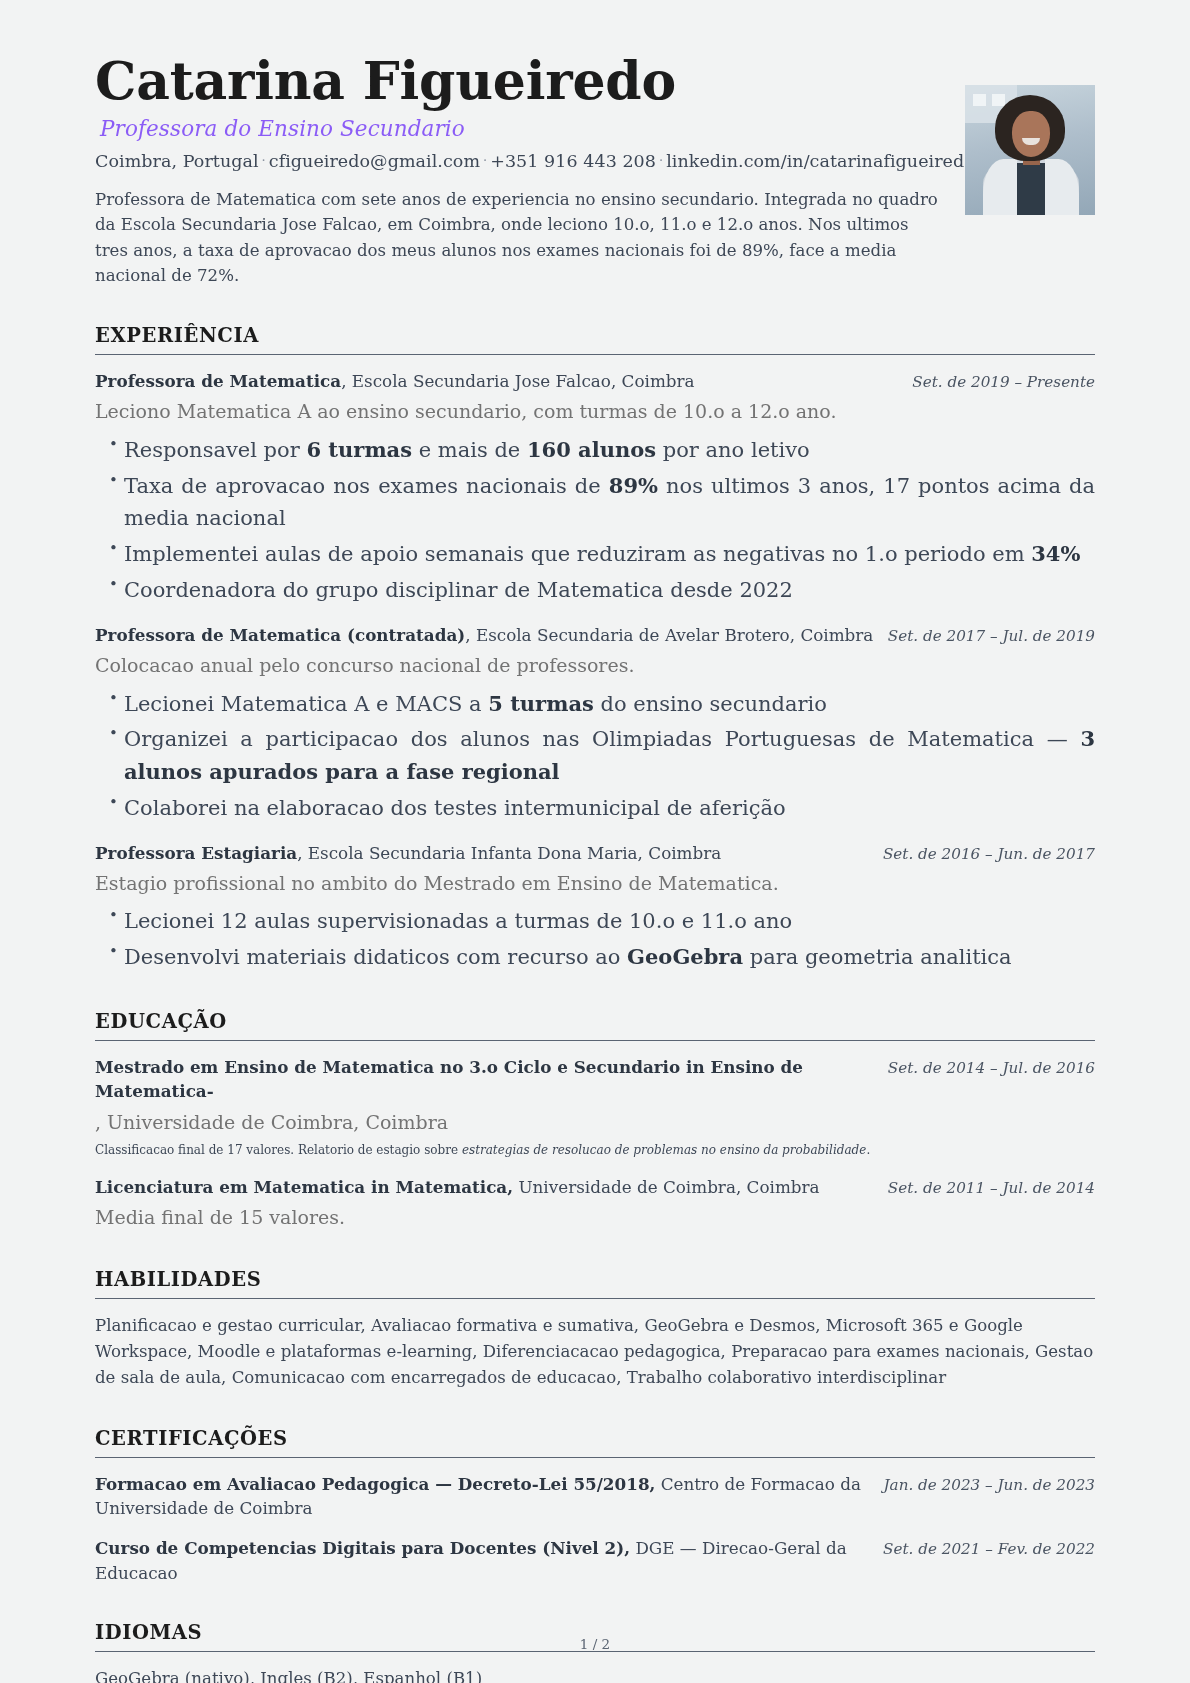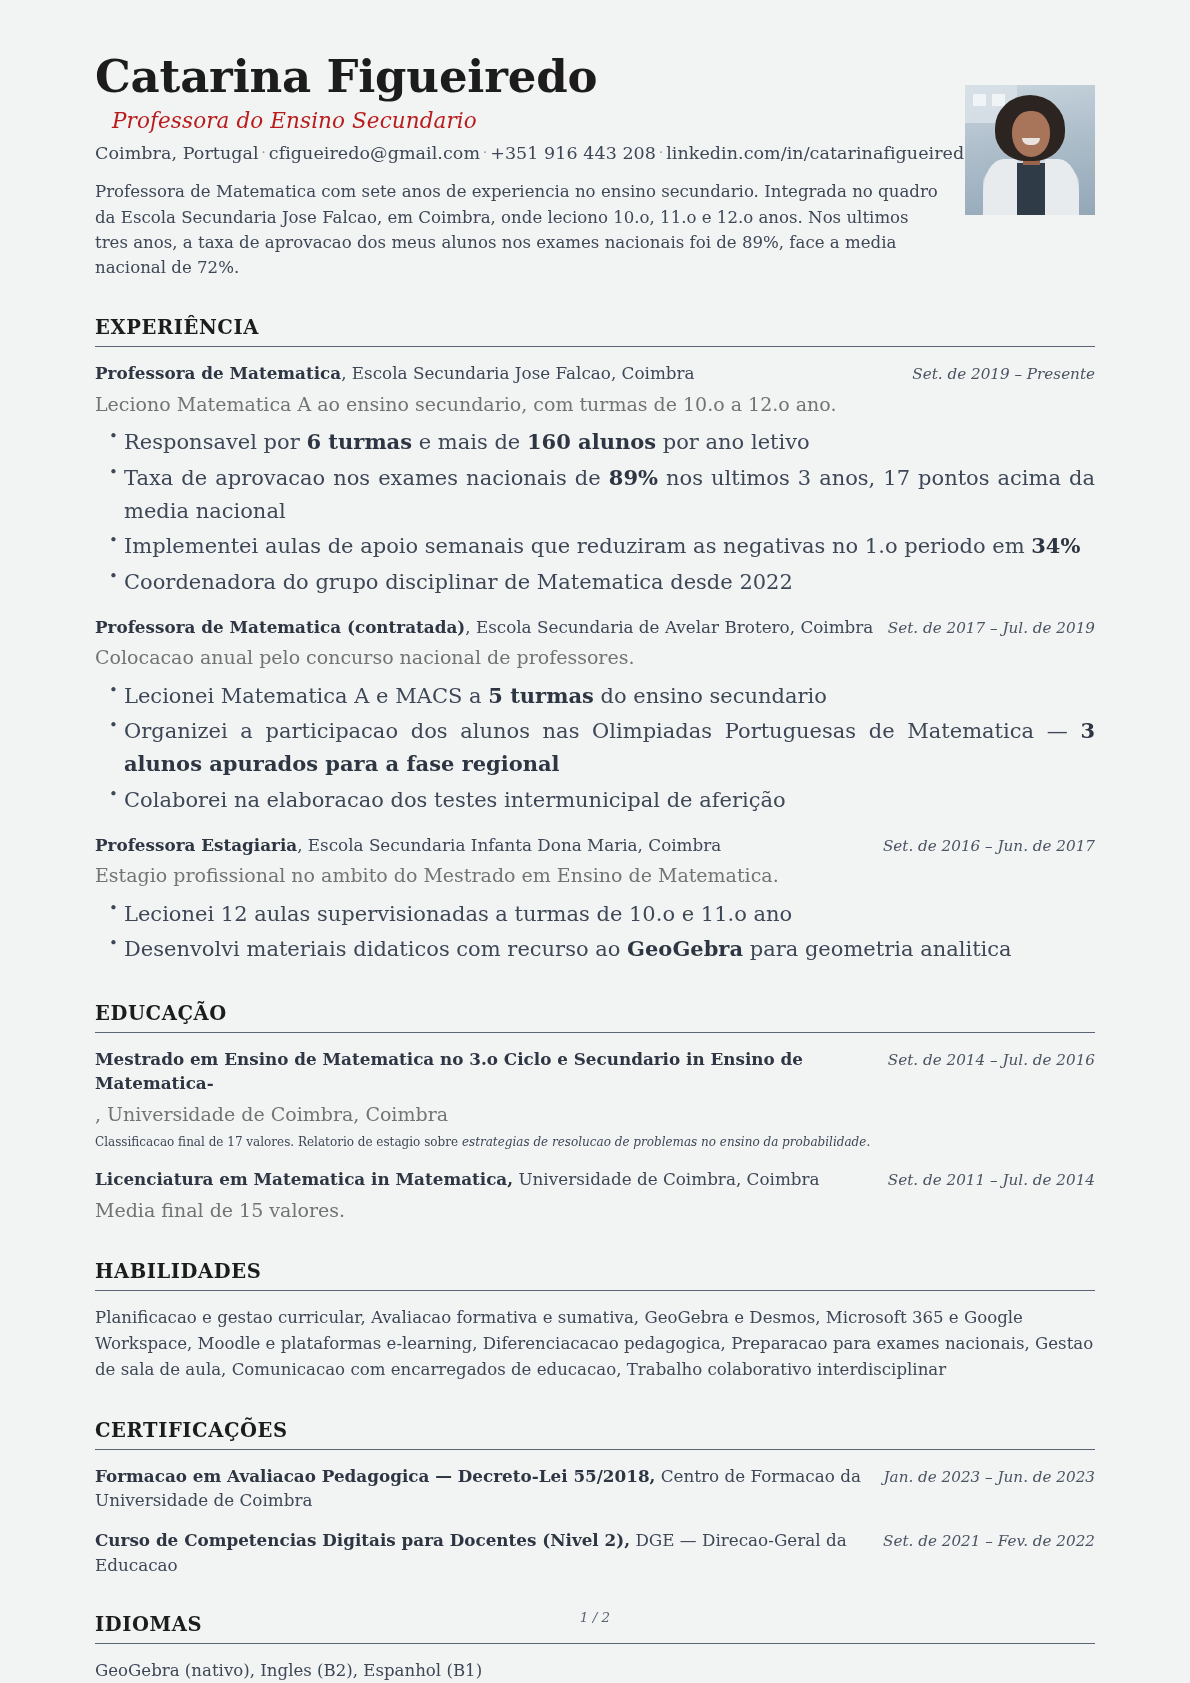--- a/index.html
+++ b/index.html
@@ -25,31 +25,31 @@
   }
 
   
   .header {
     position: relative;
     min-height: 180px;
   }
   .name {
     font-family: "DejaVu Serif", "Liberation Serif", serif;
     font-weight: 700;
-    font-size: 45px;
+    font-size: 52px;
     letter-spacing: -0.2px;
     color: #1c1c1c;
     line-height: 1.12;
     margin: 0 0 6px 0;
   }
   .headline {
     font-size: 21.5px;
     font-style: italic;
-    color: #b91c1c;
-    margin: 0 0 10px 17px;
+    color: #8b5cf6;
+    margin: 0 0 10px 5px;
     letter-spacing: 0.1px;
   }
   .contact {
     font-size: 17.5px;
     color: #3d4756;
     letter-spacing: 0.05px;
     margin-bottom: 16px;
   }
   .contact .sep {
     color: #8b93a0;
@@ -233,26 +233,25 @@
   .plain-block {
     font-size: 16.6px;
     line-height: 1.56;
     color: #3d4756;
   }
 
   .footer {
     position: absolute;
     left: 0;
     right: 0;
-    bottom: 58px;
+    bottom: 31px;
     text-align: center;
     font-size: 13.5px;
     color: #5b6573;
     font-family: "DejaVu Serif", "Liberation Serif", serif;
-    font-style: italic;
   }
 </style>
 </head>
 <body>
 
 <div class="page">
   <div class="content">
 
     <div class="header">
       <h1 class="name">Catarina Figueiredo</h1>

